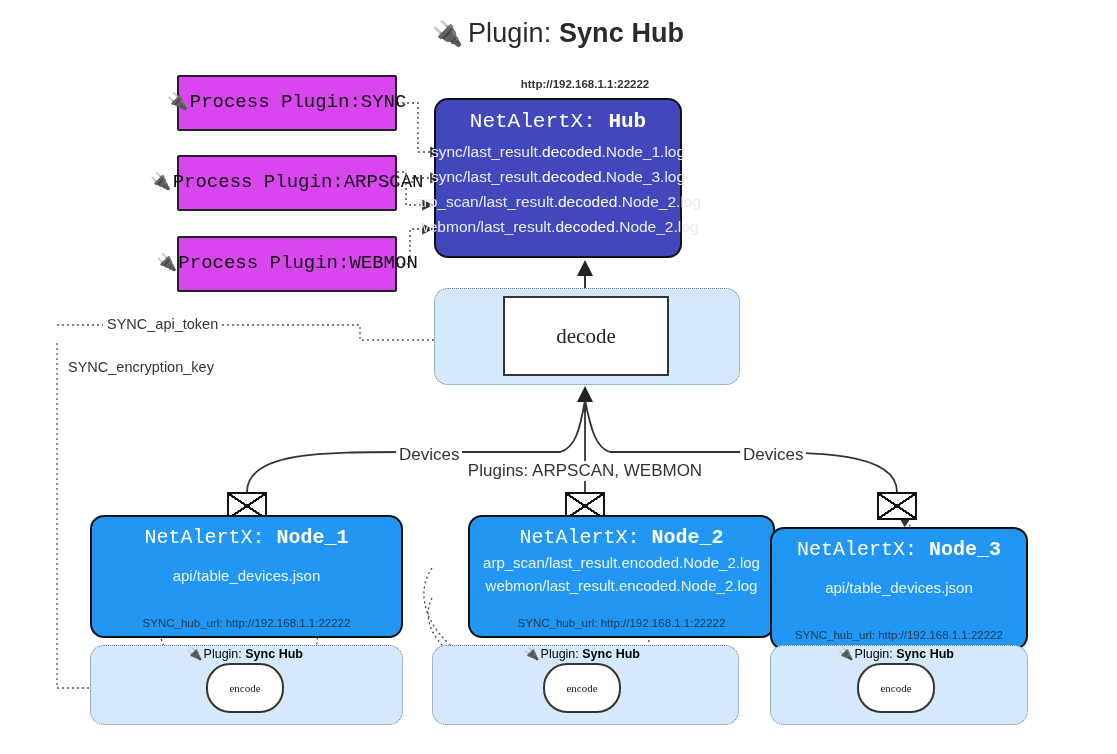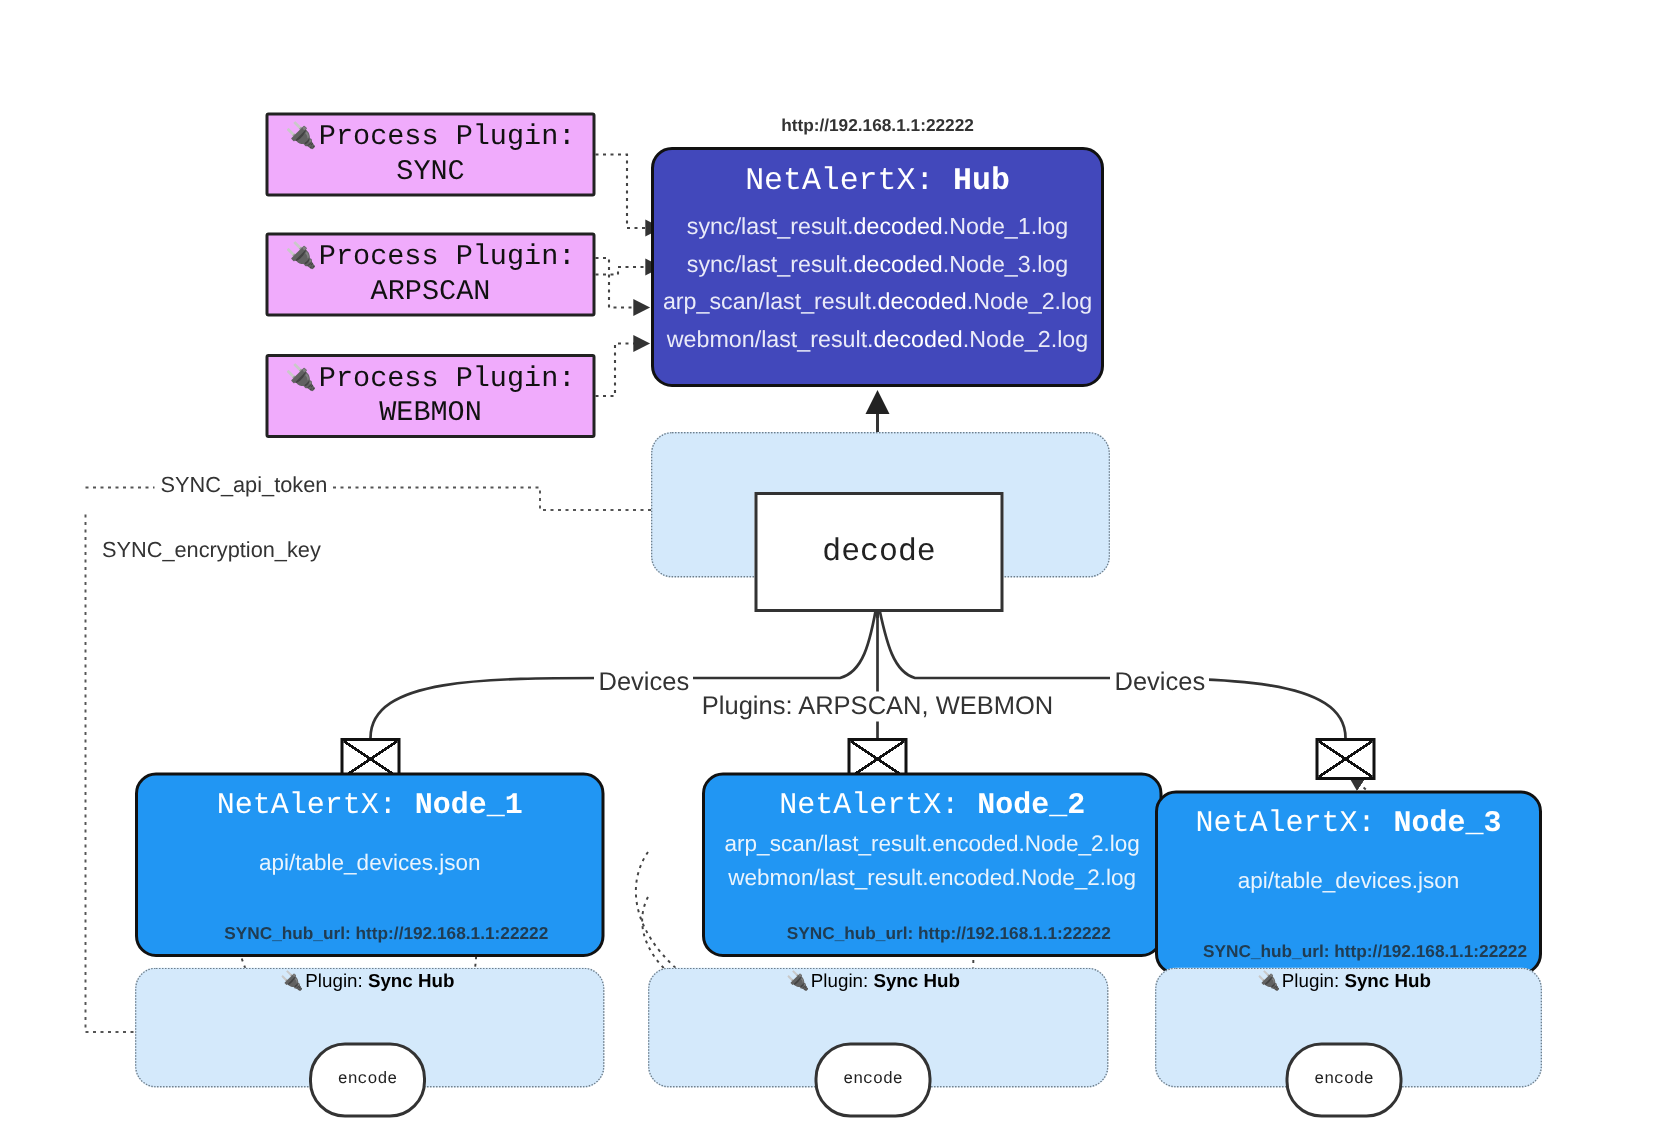--- a/index.html
+++ b/index.html
@@ -10,70 +10,73 @@
 
   
   .page-title{position:absolute;left:0;top:18px;width:1117px;text-align:center;
       font-size:27px;color:#2b2b2b;letter-spacing:.1px;}
   .page-title .plug{font-size:25px;margin-right:4px;}
   .page-title b{font-weight:bold;}
 
   
   .node{position:absolute;box-sizing:border-box;}
 
-  .proc-box{border:2px solid #222;background:#f0abfc;border-radius:2px;
-      display:flex;flex-direction:column;align-items:center;justify-content:center;
+  .proc-box{border:2px solid #222;background:#d946ef;border-radius:2px;
+      display:flex;flex-direction:row;align-items:center;justify-content:center;
       font-family:"Liberation Mono",monospace;font-size:19px;color:#111;line-height:1.22;}
   .proc-box .l1{white-space:nowrap;}
   .proc-box .l2{white-space:nowrap;}
   .proc-box .plug{font-family:"Liberation Sans",sans-serif;font-size:17px;margin-right:1px;}
 
   .hub-box{background:#4248bb;border:2.5px solid #111;border-radius:14px;
       display:flex;flex-direction:column;align-items:center;padding-top:10px;}
   .hub-title{font-family:"Liberation Mono",monospace;font-size:21px;color:#fff;margin-bottom:6px;}
   .hub-title b{font-weight:bold;}
   .hub-line{font-size:15.5px;color:#e9eaf8;line-height:1.62;white-space:nowrap;}
   .hub-line b{font-weight:normal;color:#ffffff;}
 
   .url-label{position:absolute;font-size:11.5px;font-weight:bold;color:#333;white-space:nowrap;}
 
   .panel{position:absolute;background:#d4e9fb;border:1.6px dotted #6f7f8c;border-radius:14px;box-sizing:border-box;}
 
   .plain-box{position:absolute;background:#fff;border:2px solid #333;box-sizing:border-box;
       display:flex;align-items:center;justify-content:center;
-      font-family:Liberation Mono, monospace;color:#222;margin-top:32px;}
+      font-family:Liberation Serif, serif;color:#222;}
   .decode-box{font-size:21px;}
   .encode-box{font-size:11px;border-radius:24px;}
 
   .nodebox{background:#2196f3;border:2.5px solid #111;border-radius:14px;
       display:flex;flex-direction:column;align-items:center;padding-top:9px;box-sizing:border-box;}
   .nodebox .n-title{font-family:"Liberation Mono",monospace;font-size:20px;color:#fff;}
   .nodebox .n-title b{font-weight:bold;}
   .nodebox .n-line{font-size:15px;color:#eaf4fd;white-space:nowrap;}
-  .nodebox .n-foot{position:absolute;bottom:7px;left:11px;width:100%;text-align:center;
-      font-size:11.5px;font-weight:bold;color:#203c52;white-space:nowrap;}
+  .nodebox .n-foot{position:absolute;bottom:7px;left:0;width:100%;text-align:center;
+      font-size:11.5px;font-weight:normal;color:#203c52;white-space:nowrap;}
 
   .edge-label{position:absolute;font-size:17px;color:#333;background:#fff;padding:0 3px;white-space:nowrap;}
   .dot-label{position:absolute;font-size:14.5px;color:#333;background:#fff;padding:0 4px;white-space:nowrap;}
   .panel-label{position:absolute;font-size:12.5px;color:#000000;white-space:nowrap;}
   .panel-label b{font-weight:bold;}
   .panel-label .plug{margin-right:1px;}
 
   .envelope{position:absolute;width:40px;height:28px;background:#fff;border:2px solid #111;box-sizing:border-box;}
   .envelope:before,.envelope:after{content:"";position:absolute;left:0;top:0;width:100%;height:100%;}
   .envelope:before{background:
      linear-gradient(to bottom right,transparent calc(50% - 1px),#111 calc(50% - 1px),#111 calc(50% + 1px),transparent calc(50% + 1px));}
   .envelope:after{background:
      linear-gradient(to bottom left,transparent calc(50% - 1px),#111 calc(50% - 1px),#111 calc(50% + 1px),transparent calc(50% + 1px));}
 </style>
 </head>
 <body>
 
 <div id="stage">
 
+  <div class="page-title">
+    <span class="plug">🔌</span><span>Plugin: </span><b>Sync Hub</b>
+  </div>
 
   <svg class="edges" viewBox="0 0 1117 754">
     <defs>
       <marker id="arrow" markerWidth="9" markerHeight="9" refX="7" refY="4.5" orient="auto">
         <path d="M0,0.5 L8,4.5 L0,8.5 z" fill="#222"></path>
       </marker>
       <marker id="arrowdot" markerWidth="9" markerHeight="9" refX="7" refY="4.5" orient="auto">
         <path d="M0,0.5 L8,4.5 L0,8.5 z" fill="#333"></path>
       </marker>
     </defs>
@@ -113,21 +116,21 @@
     <div class="l2">ARPSCAN</div>
   </div>
 
   <div class="node proc-box" style="left:177px;top:236px;width:220px;height:56px;">
     <div class="l1"><span class="plug">🔌</span><span>Process Plugin:</span></div>
     <div class="l2">WEBMON</div>
   </div>
 
   <div class="url-label" style="left:585px;top:78px;transform:translateX(-50%);">http://192.168.1.1:22222</div>
 
-  <div class="node hub-box" style="left:434px;top:98px;width:302px;height:160px;">
+  <div class="node hub-box" style="left:434px;top:98px;width:248px;height:160px;">
     <div class="hub-title">
       <span>NetAlertX: </span><b>Hub</b>
     </div>
     <div class="hub-line">
       <span>sync/last_result.</span><b>decoded</b><span>.Node_1.log</span>
     </div>
     <div class="hub-line">
       <span>sync/last_result.</span><b>decoded</b><span>.Node_3.log</span>
     </div>
     <div class="hub-line">

